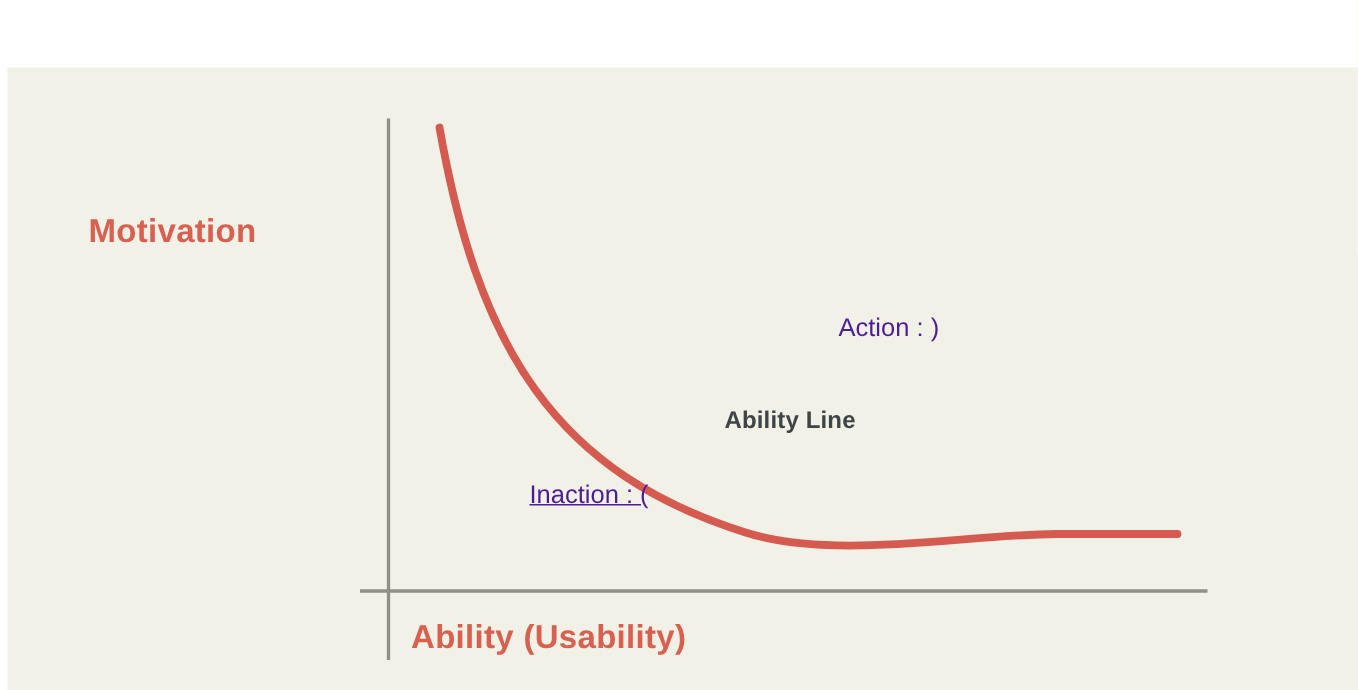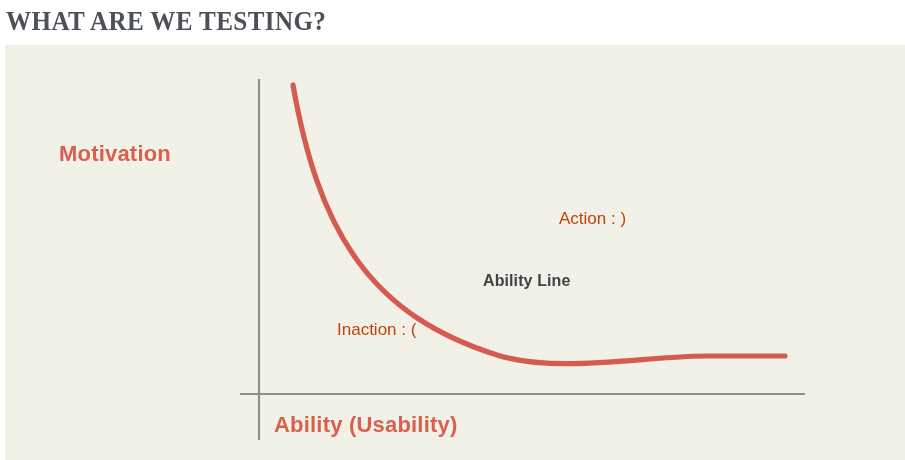--- a/index.html
+++ b/index.html
@@ -84,43 +84,44 @@
   #x-axis-title {
     left: 269px;
     top: 367px;
     font-size: 22px;
     letter-spacing: 0.2px;
   }
 
   
   .annot {
     position: absolute;
-    color: #c2410c;
+    color: #4c1d95;
     font-family: "Liberation Sans", sans-serif;
     white-space: nowrap;
   }
   #annot-action {
     left: 554px;
     top: 164px;
     font-size: 17px;
     font-weight: normal;
   }
   #annot-action-line {
     left: 478px;
     top: 227px;
     font-size: 16px;
     font-weight: bold;
     color: #3f4447;
     letter-spacing: 0.1px;
   }
   #annot-inaction {
-    left: 332px;
+    left: 348px;
     top: 275px;
     font-size: 17px;
     font-weight: normal;
+    text-decoration: underline;
   }
 
   
   #watermark {
     position: absolute;
     right: 8px;
     bottom: 4px;
     font-family: "DejaVu Sans", sans-serif;
     font-size: 21px;
     font-weight: bold;
@@ -133,23 +134,20 @@
     white-space: nowrap;
     letter-spacing: 0.5px;
     opacity: 0.95;
   }
 </style>
 </head>
 <body>
 
 <div id="slide">
 
-  <div id="title-bar">
-    <div id="page-title">WHAT ARE WE TESTING?</div>
-  </div>
 
   <div id="chart-panel">
 
     <svg id="chart-svg" viewBox="0 0 900 415" preserveAspectRatio="none">
 
       <line x1="254" y1="34" x2="254" y2="395" stroke="#8f8f87" stroke-width="2.2"></line>
 
       <line x1="235" y1="349" x2="800" y2="349" stroke="#8f8f87" stroke-width="2.2"></line>
 
       <path d="M 288 40

